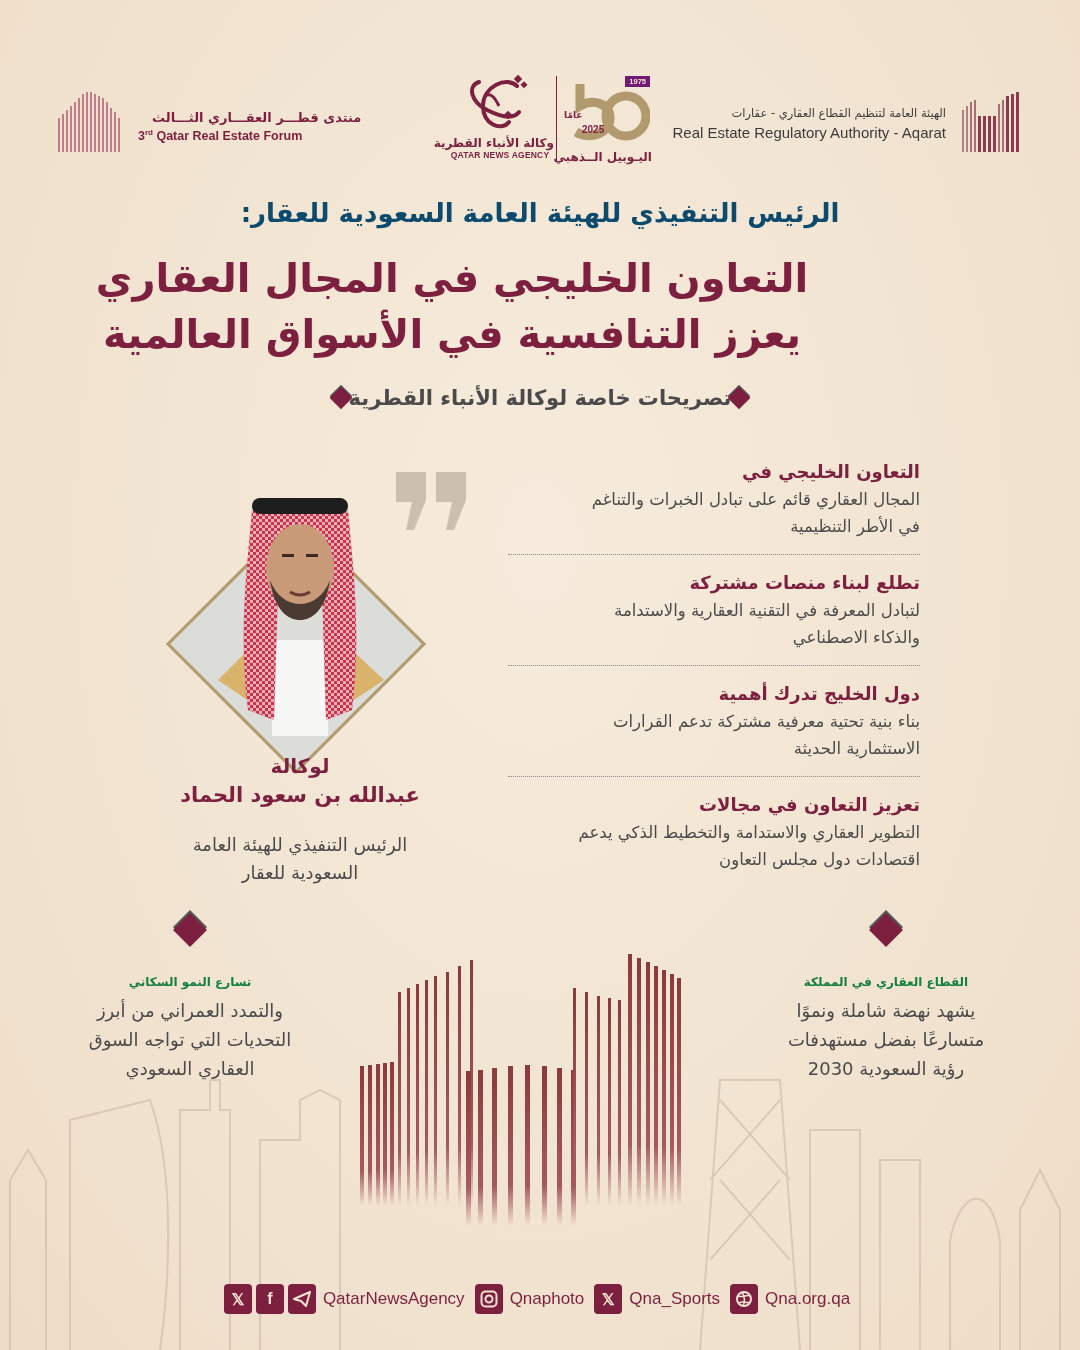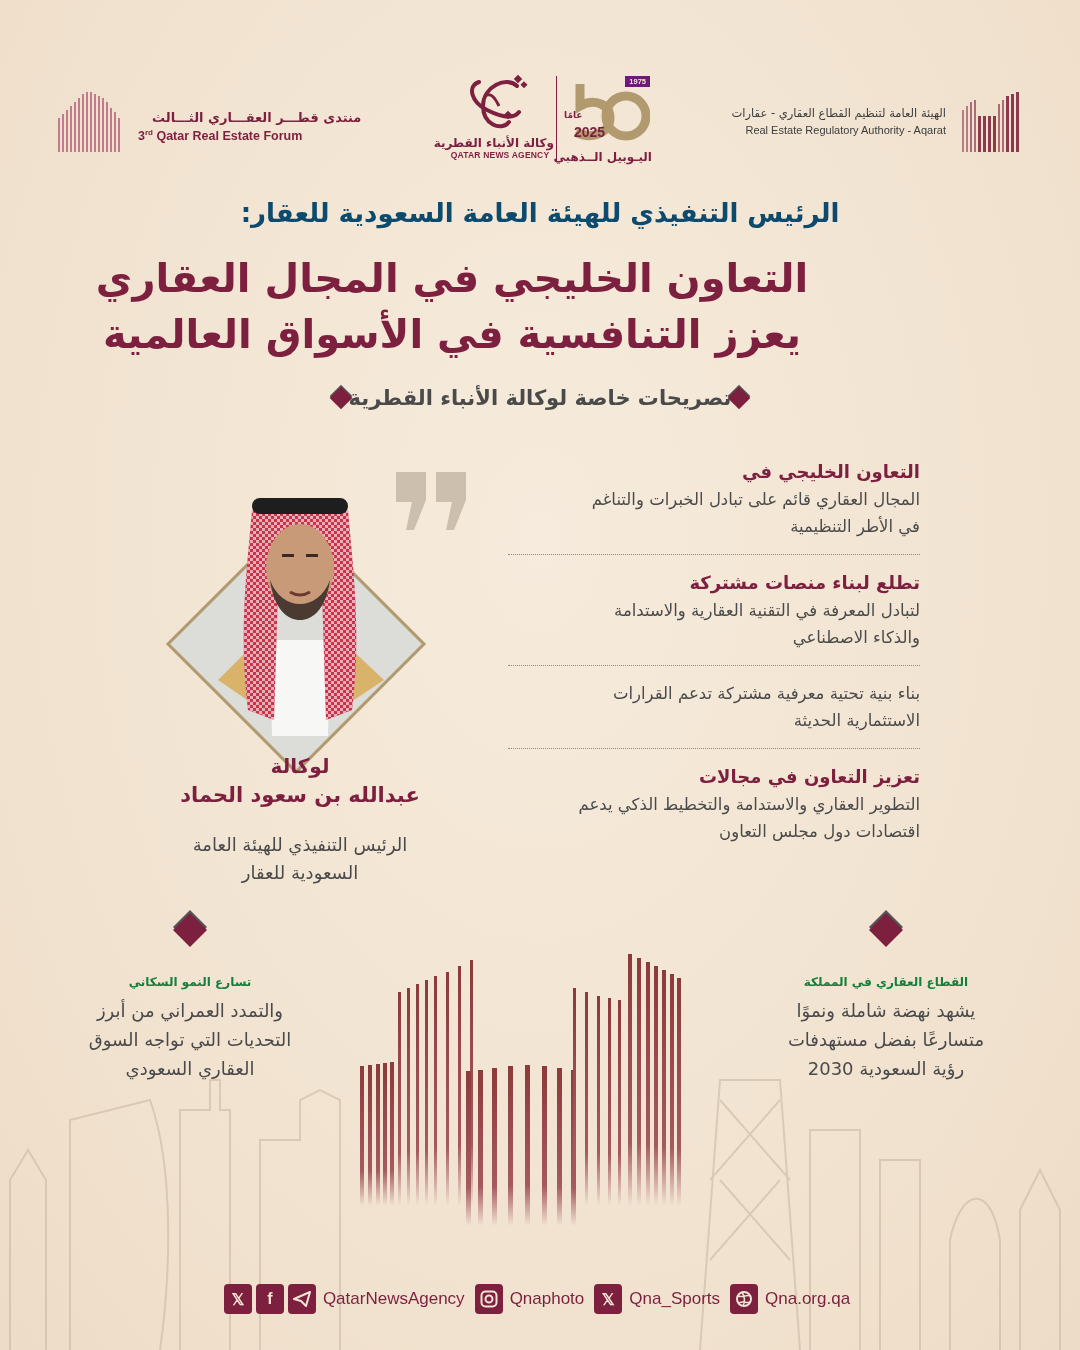--- a/index.html
+++ b/index.html
@@ -24,26 +24,26 @@
   .qna-logo { left: 446px; top: 72px; width: 108px; height: 94px; text-align: center; }
   .qna-emblem { width: 70px; height: 64px; margin: 0 auto; display: block; }
   .qna-ar { font-size: 12px; font-weight: bold; color: #7d1f3f; direction: rtl; white-space: nowrap; }
   .qna-en { font-family: "Liberation Sans", sans-serif; font-size: 8.5px; font-weight: bold; color: #7d1f3f; letter-spacing: 0.2px; white-space: nowrap; }
   .logo-divider { left: 556px; top: 76px; width: 1px; height: 86px; background: #7d1f3f; }
 
   .jubilee-logo { left: 562px; top: 72px; width: 90px; height: 96px; }
   .jubilee-year-top { position: absolute; right: 2px; top: 4px; background: #701a75; color: #f3e5d3; font-family: "Liberation Sans", sans-serif; font-size: 7.5px; font-weight: bold; padding: 1px 4px; }
   .jubilee-50 { position: absolute; left: 2px; top: 6px; width: 86px; height: 70px; }
   .jubilee-small-ar { position: absolute; left: 2px; top: 38px; font-size: 9px; font-weight: bold; color: #7d1f3f; direction: rtl; }
-  .jubilee-year-bottom { position: absolute; left: 12px; top: 52px; font-family: "Liberation Sans", sans-serif; font-size: 14px; font-weight: bold; color: #7d1f3f; }
+  .jubilee-year-bottom { position: absolute; left: 20px; top: 52px; font-family: "Liberation Sans", sans-serif; font-size: 10px; font-weight: bold; color: #7d1f3f; }
   .jubilee-ar { position: absolute; left: 0; top: 78px; width: 90px; text-align: center; font-size: 12px; font-weight: bold; color: #7d1f3f; direction: rtl; white-space: nowrap; }
 
   .aqarat-logo { left: 748px; top: 90px; width: 280px; height: 62px; }
   .aqarat-ar { position: absolute; right: 82px; top: 16px; font-size: 11.5px; color: #3c3c3c; direction: rtl; white-space: nowrap; }
-  .aqarat-en { position: absolute; right: 82px; top: 34px; font-family: "Liberation Sans", sans-serif; font-size: 11px; color: #3c3c3c; white-space: nowrap; margin-left: 48px; }
+  .aqarat-en { position: absolute; right: 82px; top: 34px; font-family: "Liberation Sans", sans-serif; font-size: 15px; color: #3c3c3c; white-space: nowrap; margin-left: 48px; }
   .aqarat-bars { position: absolute; right: 4px; top: 0; width: 64px; height: 62px; }
 
   
   .headline-sub { left: 0; top: 198px; width: 1080px; text-align: center; font-size: 26px; font-weight: bold; color: #0c4a6e; direction: rtl; }
   .headline-main { left: 0; top: 250px; width: 904px; text-align: center; font-size: 40px; font-weight: bold; color: #7d1f3f; direction: rtl; line-height: 56px; }
   .exclusive { left: 0; top: 386px; width: 1080px; display: flex; justify-content: center; align-items: center; gap: 0; direction: rtl; }
   .exclusive-text { font-size: 21px; font-weight: bold; color: #4a4a4a; }
 
   .diamond { width: 16px; height: 16px; position: relative; display: inline-block; }
   .diamond::before { content: ""; position: absolute; left: 0; top: -2px; width: 16px; height: 16px; background: #555; transform: rotate(45deg); }
@@ -220,20 +220,21 @@
     <div class="quote-head">التعاون الخليجي في</div>
     <div class="quote-body">المجال العقاري قائم على تبادل الخبرات والتناغم</div>
     <div class="quote-body">في الأطر التنظيمية</div>
   </div>
   <div class="quote-item">
     <div class="quote-head">تطلع لبناء منصات مشتركة</div>
     <div class="quote-body">لتبادل المعرفة في التقنية العقارية والاستدامة</div>
     <div class="quote-body">والذكاء الاصطناعي</div>
   </div>
   <div class="quote-item">
+    <div class="quote-head">دول الخليج تدرك أهمية</div>
     <div class="quote-body">بناء بنية تحتية معرفية مشتركة تدعم القرارات</div>
     <div class="quote-body">الاستثمارية الحديثة</div>
   </div>
   <div class="quote-item">
     <div class="quote-head">تعزيز التعاون في مجالات</div>
     <div class="quote-body">التطوير العقاري والاستدامة والتخطيط الذكي يدعم</div>
     <div class="quote-body">اقتصادات دول مجلس التعاون</div>
   </div>
 </div>
 

